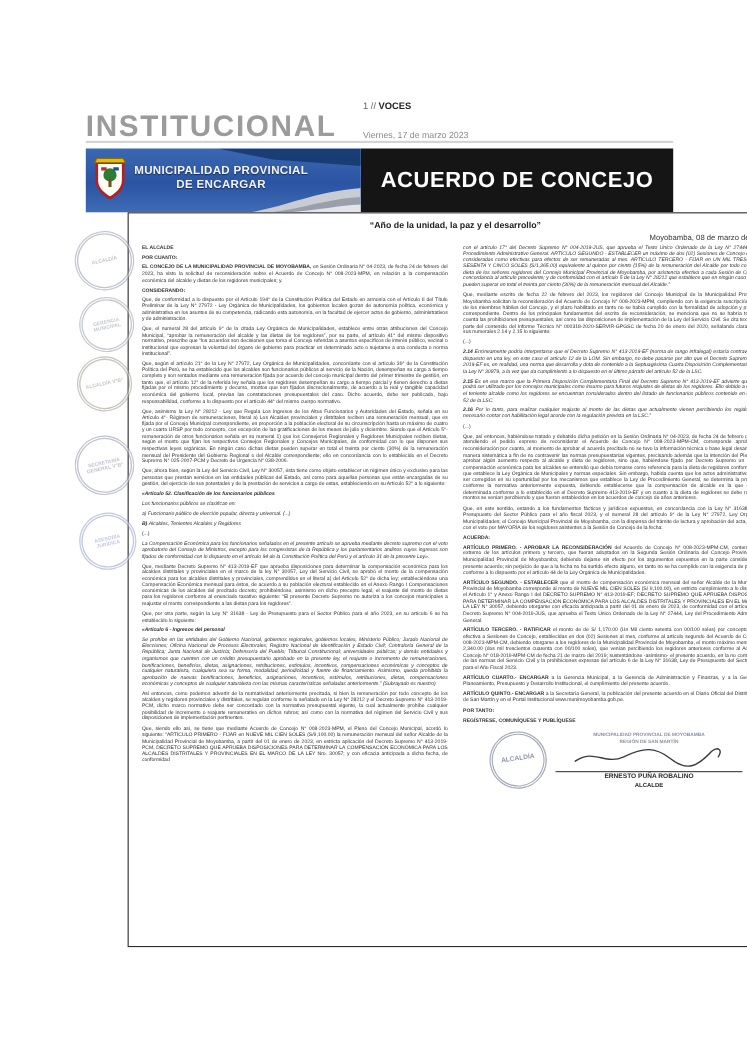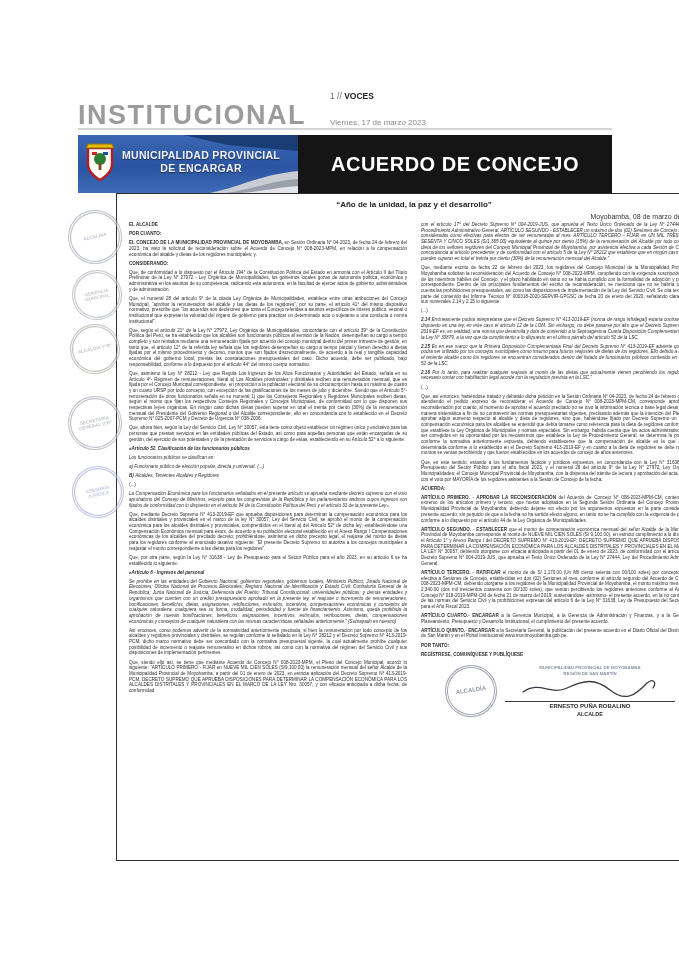--- a/index.html
+++ b/index.html
@@ -8,21 +8,21 @@
   
   .masthead{position:absolute;left:78px;top:92px;width:534px;display:flex;align-items:flex-end;gap:24px;}
   .section-label{font-size:27px;font-weight:bold;color:#9b9b9b;letter-spacing:1.5px;line-height:1;}
   .issue{display:flex;flex-direction:column;line-height:1.15;padding-bottom:2px;}
   .issue-top{font-size:8.5px;color:#666;}
   .issue-top b{color:#222;}
   .issue-date{font-size:8px;color:#8a8a8a;margin-top:16px;}
   .head-rule{position:absolute;left:78px;top:128px;width:534px;height:2px;background:#d4d4d4;}
   
   .banner{position:absolute;left:78px;top:135px;width:534px;height:58px;display:flex;}
-  .banner-blue{position:relative;width:220px;height:58px;background:linear-gradient(180deg,#3a67b2 0%,#2b54a2 55%,#3f6cb6 100%);overflow:hidden;}
+  .banner-blue{position:relative;width:250px;height:58px;background:linear-gradient(180deg,#3a67b2 0%,#2b54a2 55%,#3f6cb6 100%);overflow:hidden;}
   .banner-navy{position:absolute;left:0;top:0;width:100%;height:100%;}
   .banner-content{position:absolute;left:6px;top:7px;display:flex;align-items:center;gap:6px;z-index:2;}
   .muni-name{color:#f2f4fa;font-weight:bold;font-size:10.5px;line-height:1.25;text-align:center;
              text-shadow:0 1px 1px rgba(0,0,0,.55);letter-spacing:.3px;}
   .banner-title{flex:1;background:#151515;color:#fff;display:flex;flex-direction:column;
                 align-items:center;justify-content:center;line-height:1.15;gap:16px;}
   .banner-title .t1,.banner-title .t2{font-weight:bold;font-size:20px;letter-spacing:.5px;}
   
   .doc{position:absolute;left:78px;top:193px;width:594px;height:668px;border:1.5px solid #2c2c2c;
        box-sizing:border-box;padding:6px 10px 6px 12px;overflow:hidden;background:#fff;margin-left:38px;}

